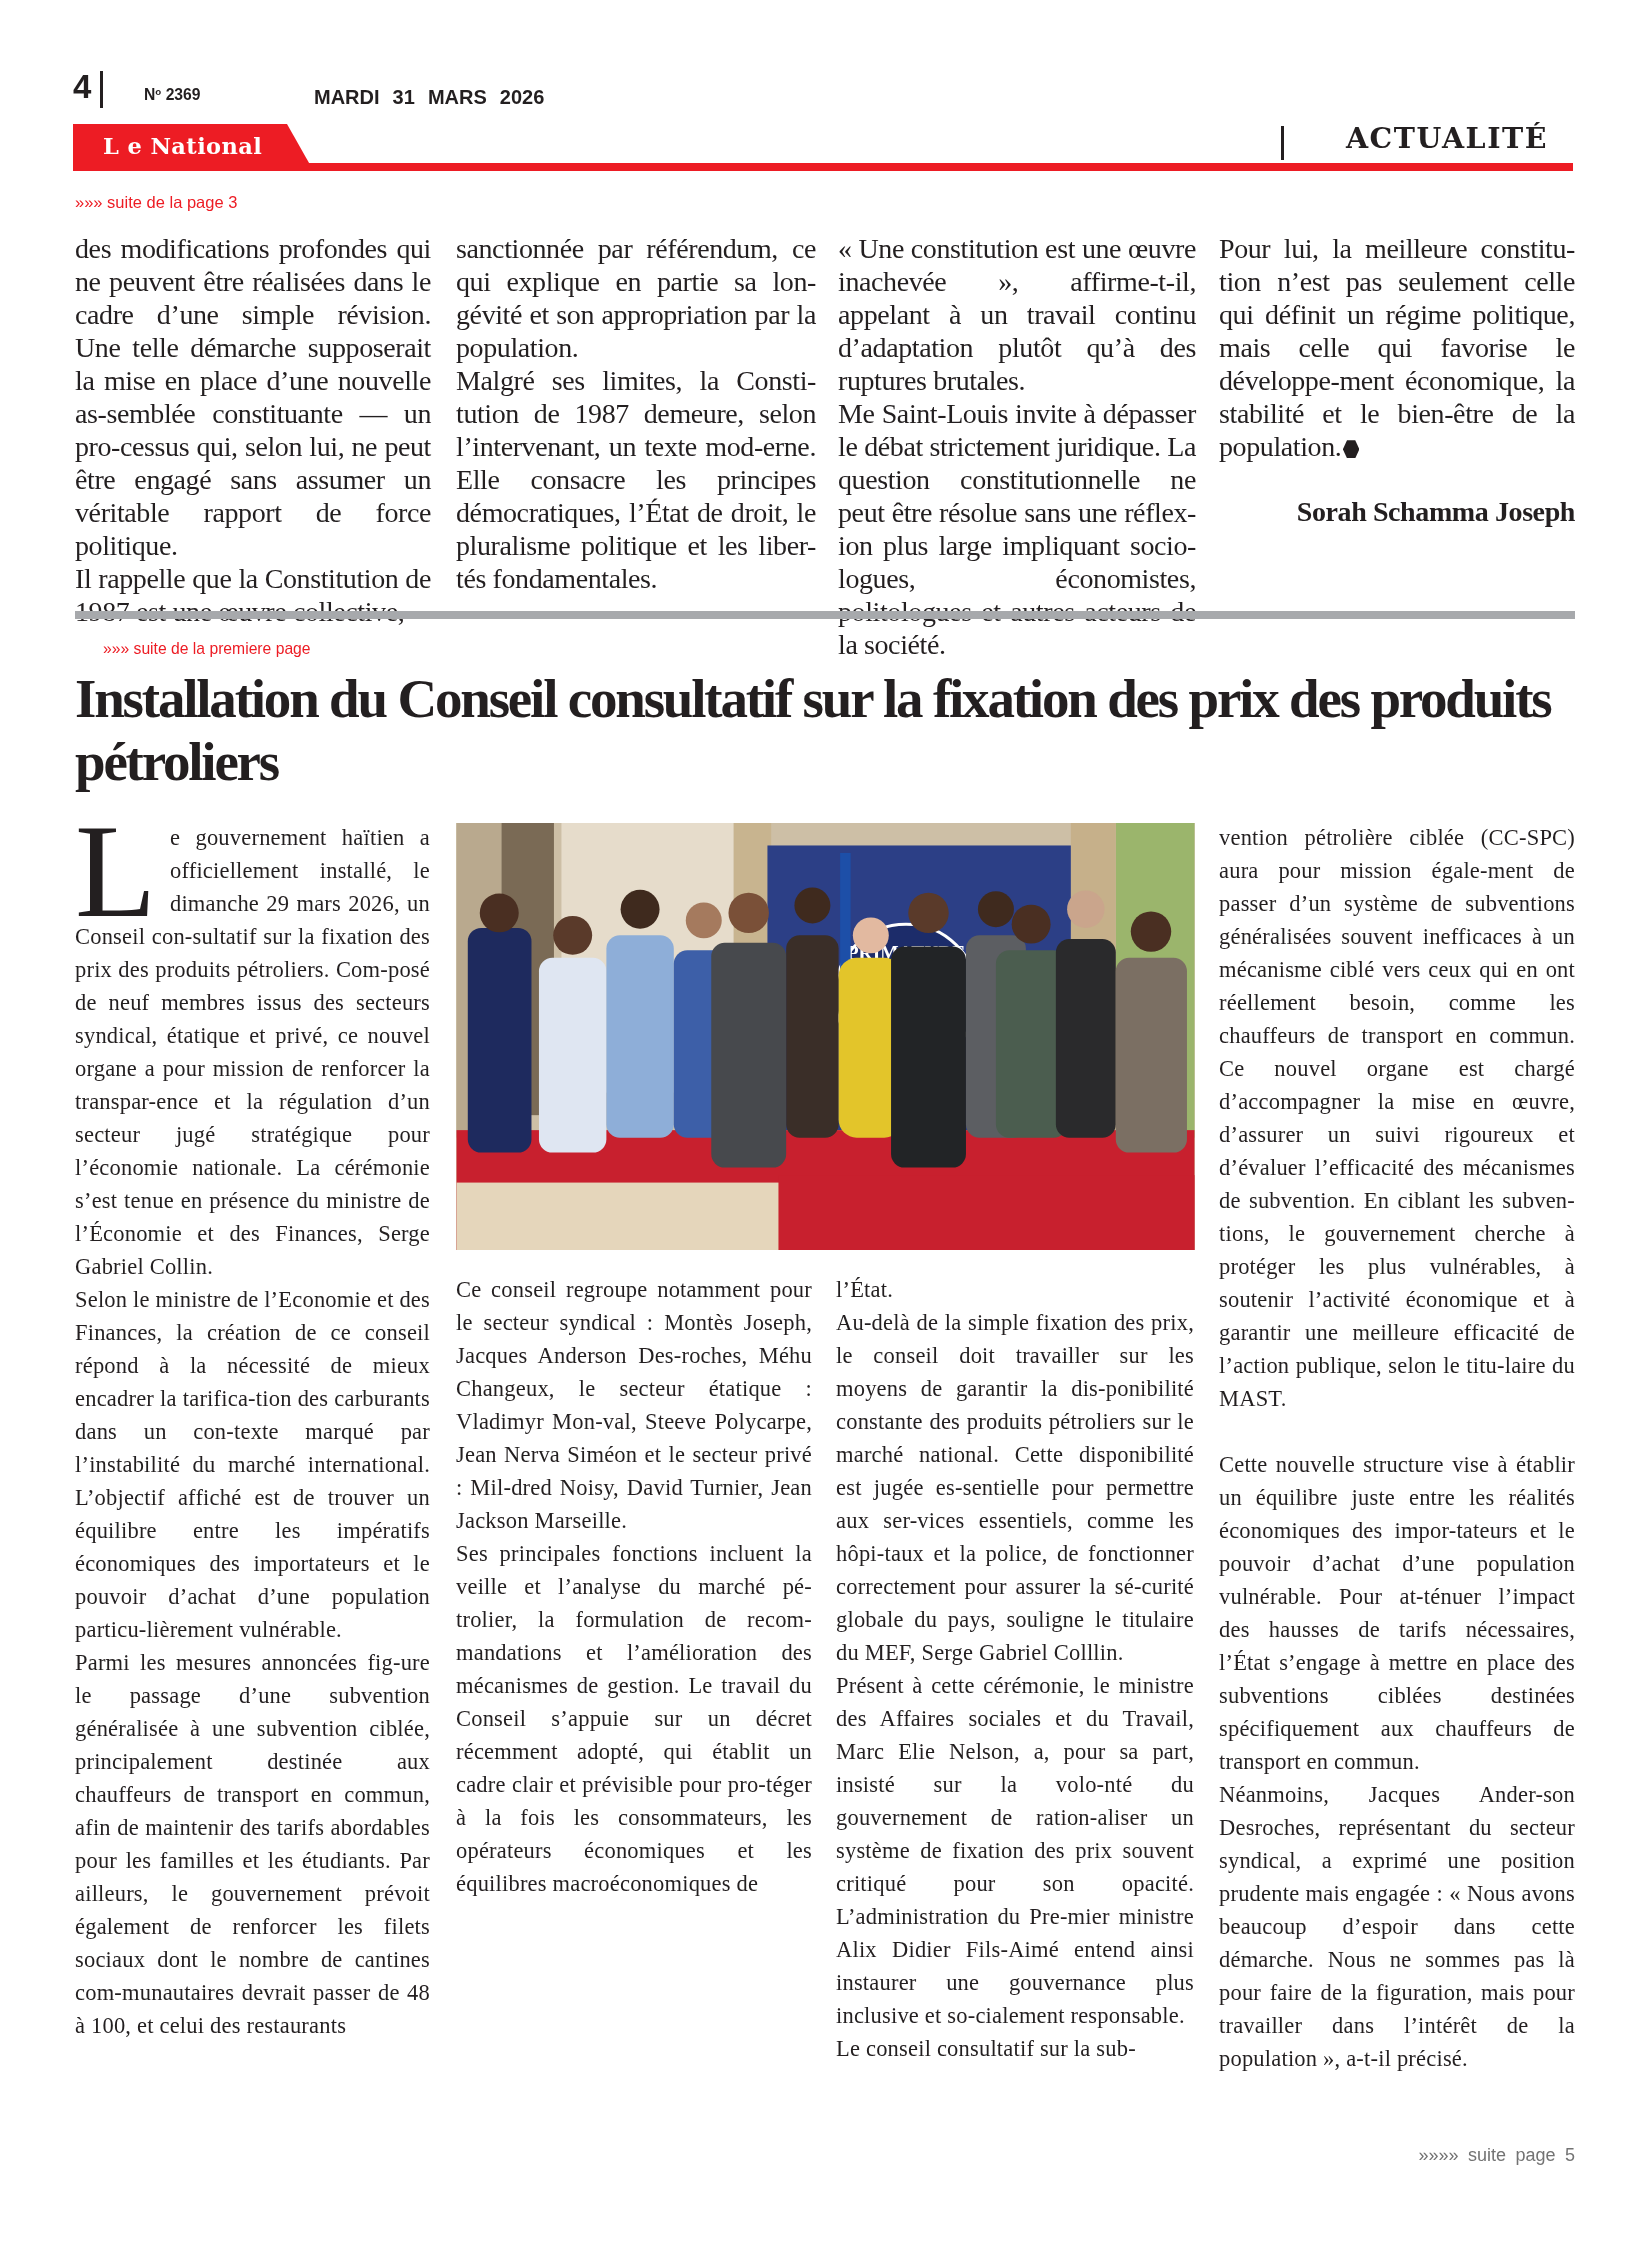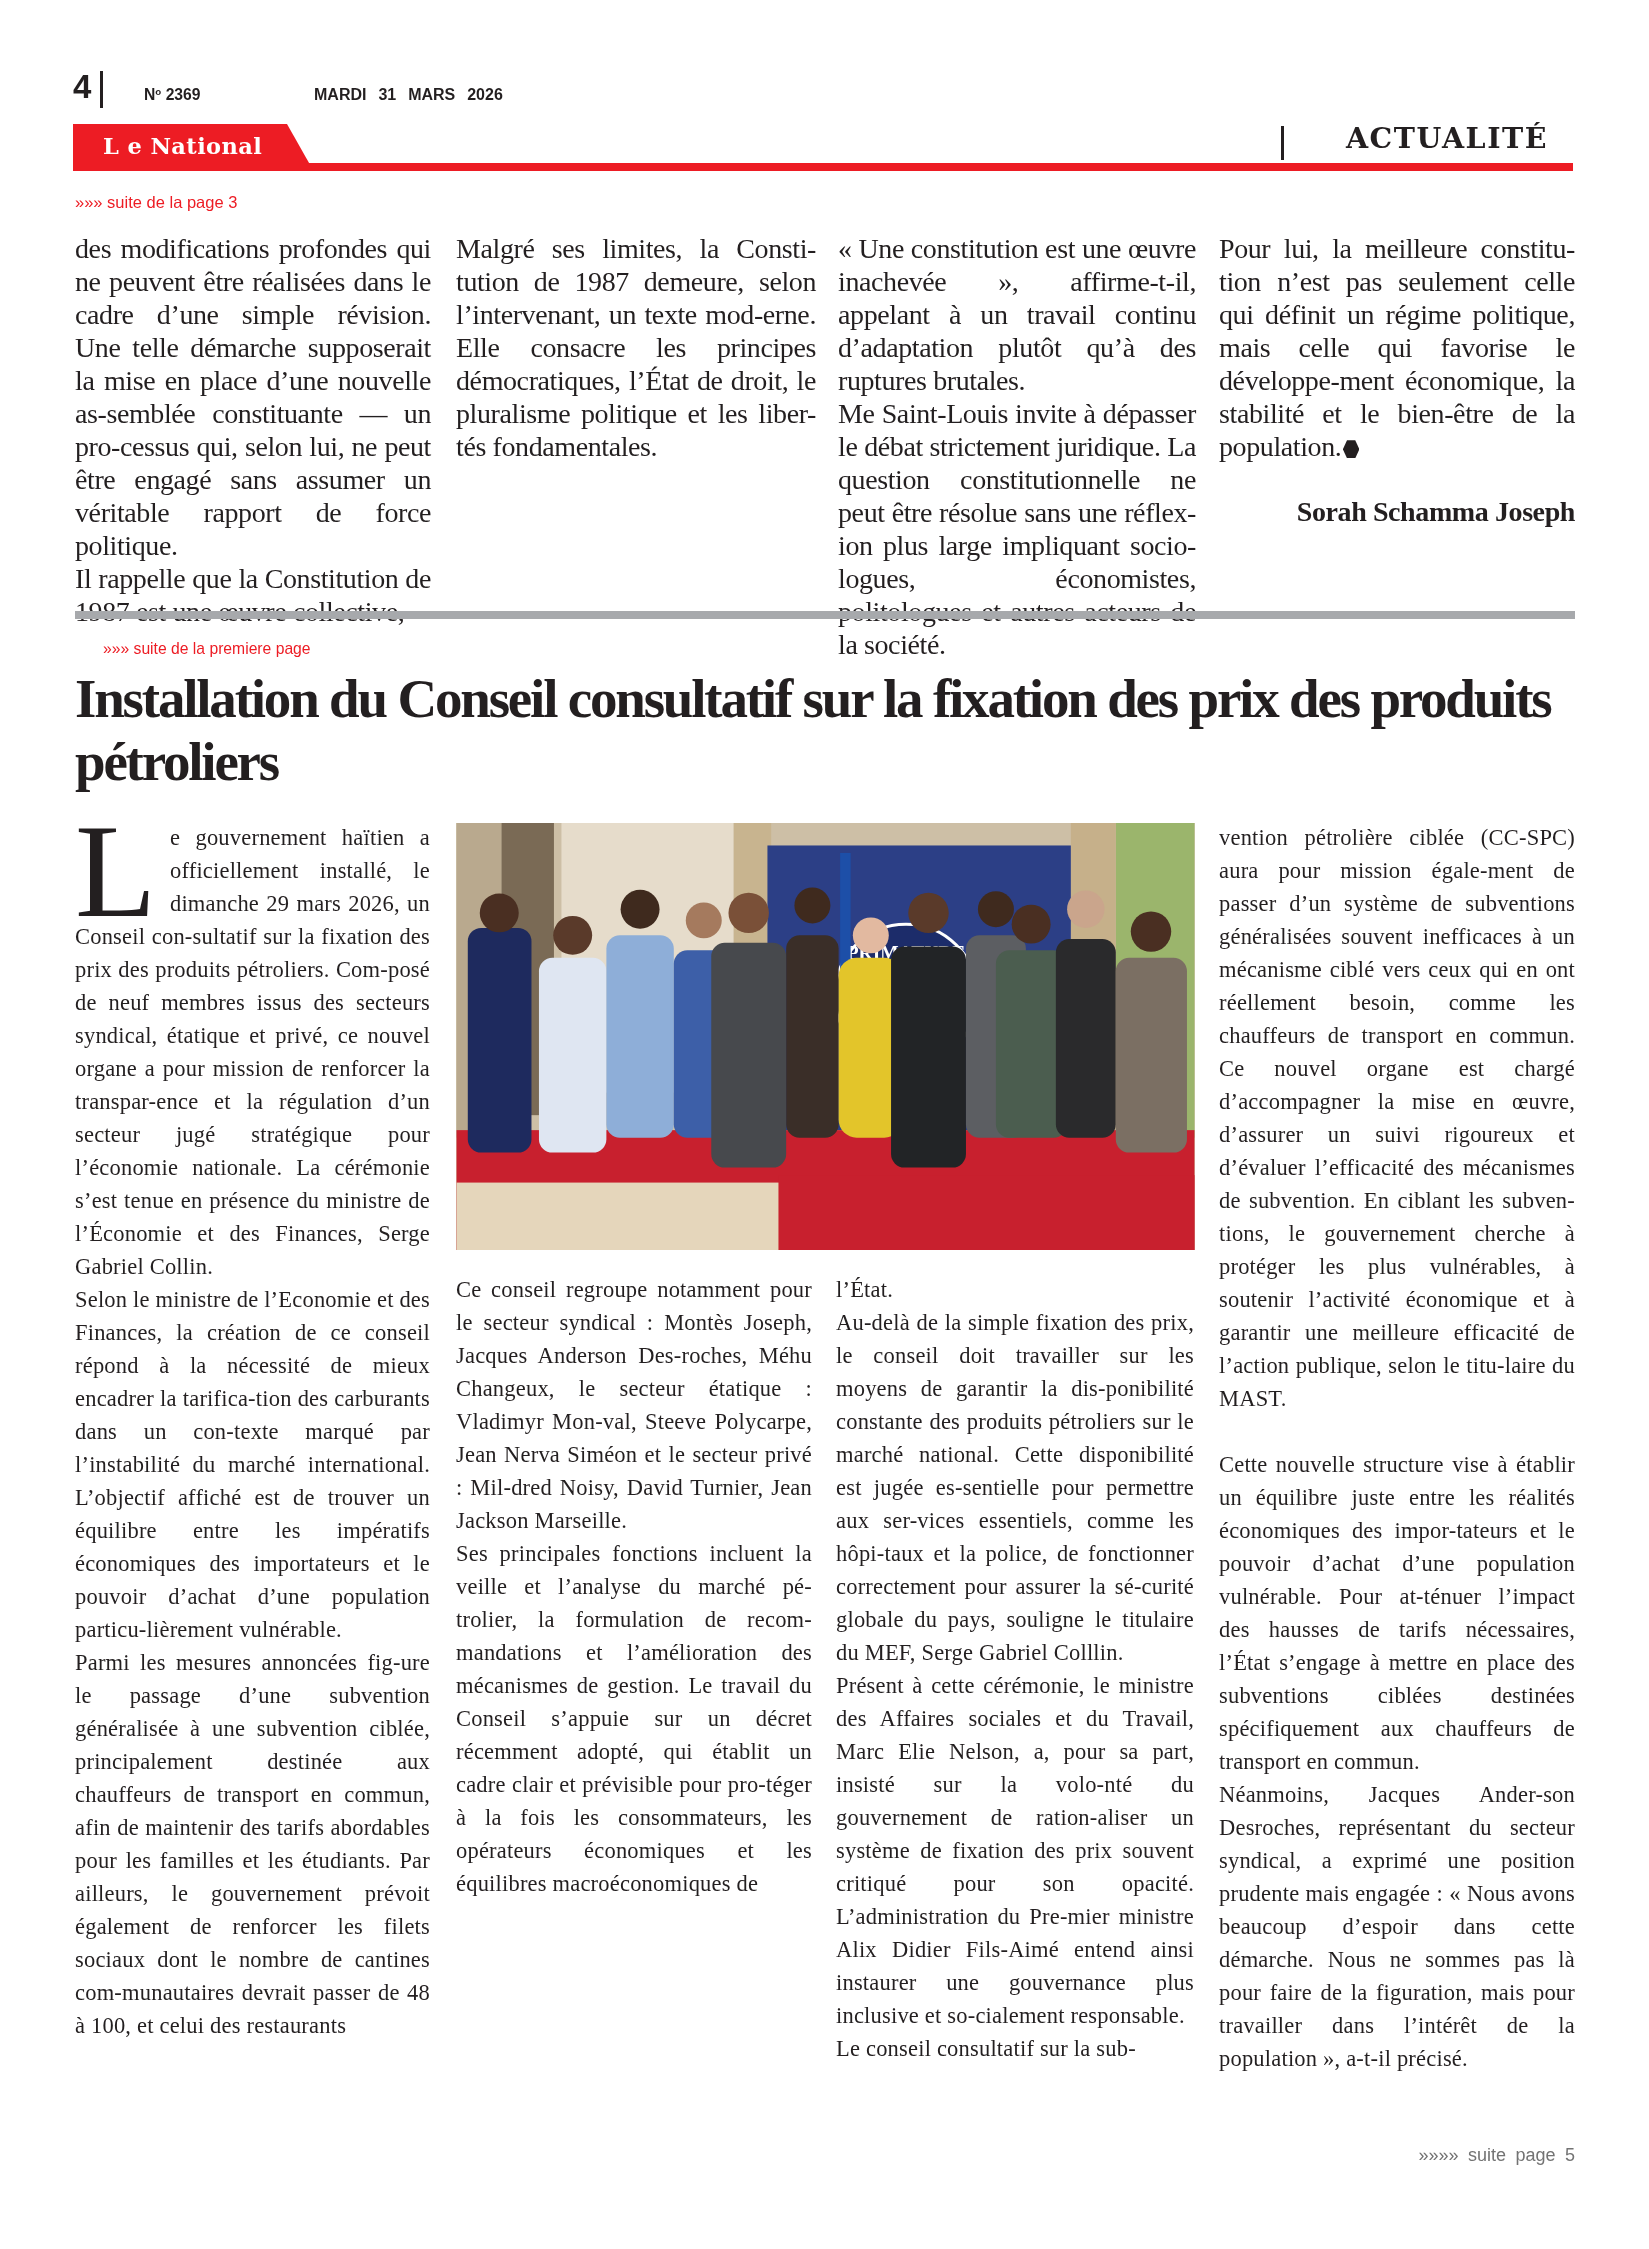--- a/index.html
+++ b/index.html
@@ -5,21 +5,21 @@
     * { margin: 0; padding: 0; box-sizing: border-box; }
     html, body { width: 1650px; height: 2250px; background: #ffffff; overflow: hidden; }
     body { position: relative; font-family: "Liberation Serif", serif; color: #231f20; }
 
     
     .hdr-top { position: absolute; left: 73px; top: 69px; height: 45px; width: 675px; }
     .page-num { position: absolute; left: 0; top: 0; font-family: "Liberation Sans", sans-serif; font-weight: 700; font-size: 33px; line-height: 36px; color: #231f20; }
     .page-sep { position: absolute; left: 27px; top: 1.5px; width: 3px; height: 37px; background: #231f20; }
     .issue { position: absolute; left: 71px; top: 16.5px; font-family: "Liberation Sans", sans-serif; font-weight: 700; font-size: 15.7px; color: #231f20; }
     .issue sup { font-size: 9.7px; vertical-align: 5.2px; }
-    .date { position: absolute; left: 241px; top: 16.5px; font-family: "Liberation Sans", sans-serif; font-weight: 700; font-size: 16px; color: #231f20; word-spacing: 7.5px; }
+    .date { position: absolute; left: 241px; top: 16.5px; font-family: "Liberation Sans", sans-serif; font-weight: 700; font-size: 20px; color: #231f20; word-spacing: 7.5px; }
 
     .brand-bar { position: absolute; left: 73px; top: 124px; width: 1500px; height: 46px; }
     .brand-tab { position: absolute; left: 0; top: 0; width: 240px; height: 46px; background: #ed1c24; clip-path: polygon(0 0, 214px 0, 240px 100%, 0 100%); }
     .brand-line { position: absolute; left: 0; top: 39px; width: 1500px; height: 7.5px; background: #ed1c24; }
     .brand-name { position: absolute; left: 30px; top: 9px; color: #ffffff; font-family: "DejaVu Serif", serif; font-weight: 700; font-size: 22.5px; letter-spacing: 0.4px; }
     .section-sep { position: absolute; left: 1281px; top: 126px; width: 3px; height: 34px; background: #231f20; }
     .section-label { position: absolute; left: 1346px; top: 121px; font-family: "DejaVu Serif", serif; font-weight: 700; font-size: 28.5px; letter-spacing: 1.5px; color: #231f20; }
 
     .kicker { position: absolute; font-family: "Liberation Sans", sans-serif; color: #ed1c24; font-size: 16.5px; }
     .kicker-1 { left: 75px; top: 193px; }
@@ -71,20 +71,21 @@
 <div class="section-sep"></div>
 <div class="section-label">ACTUALITÉ</div>
 
 <div class="kicker kicker-1">»»» suite de la page  3</div>
 
 <div class="col top-col tcol1">
   <p>des modifications profondes qui ne peuvent être réalisées dans le cadre d’une simple révision. Une telle démarche supposerait la mise en place d’une nouvelle as-semblée constituante — un pro-cessus qui, selon lui, ne peut être engagé sans assumer un véritable rapport de force politique.</p>
   <p>Il rappelle que la Constitution de 1987 est une œuvre collective,</p>
 </div>
 <div class="col top-col tcol2">
+  <p>sanctionnée par référendum, ce qui explique en partie sa lon-gévité et son appropriation par la population.</p>
   <p>Malgré ses limites, la Consti-tution de 1987 demeure, selon l’intervenant, un texte mod-erne. Elle consacre les principes démocratiques, l’État de droit, le pluralisme politique et les liber-tés fondamentales.</p>
 </div>
 <div class="col top-col tcol3">
   <p>« Une constitution est une œuvre inachevée », affirme-t-il, appelant à un travail continu d’adaptation plutôt qu’à des ruptures brutales.</p>
   <p> Me Saint-Louis invite à dépasser le débat strictement juridique. La question constitutionnelle ne peut être résolue sans une réflex-ion plus large impliquant socio-logues, économistes, politologues et autres acteurs de la société.</p>
 </div>
 <div class="col top-col tcol4">
   <p><span>Pour lui, la meilleure constitu-tion n’est pas seulement celle qui définit un régime politique, mais celle qui favorise le développe-ment économique, la stabilité et le bien-être de la population.</span><span class="end-mark"></span></p>
   <p class="byline">Sorah Schamma Joseph</p>
 </div>

